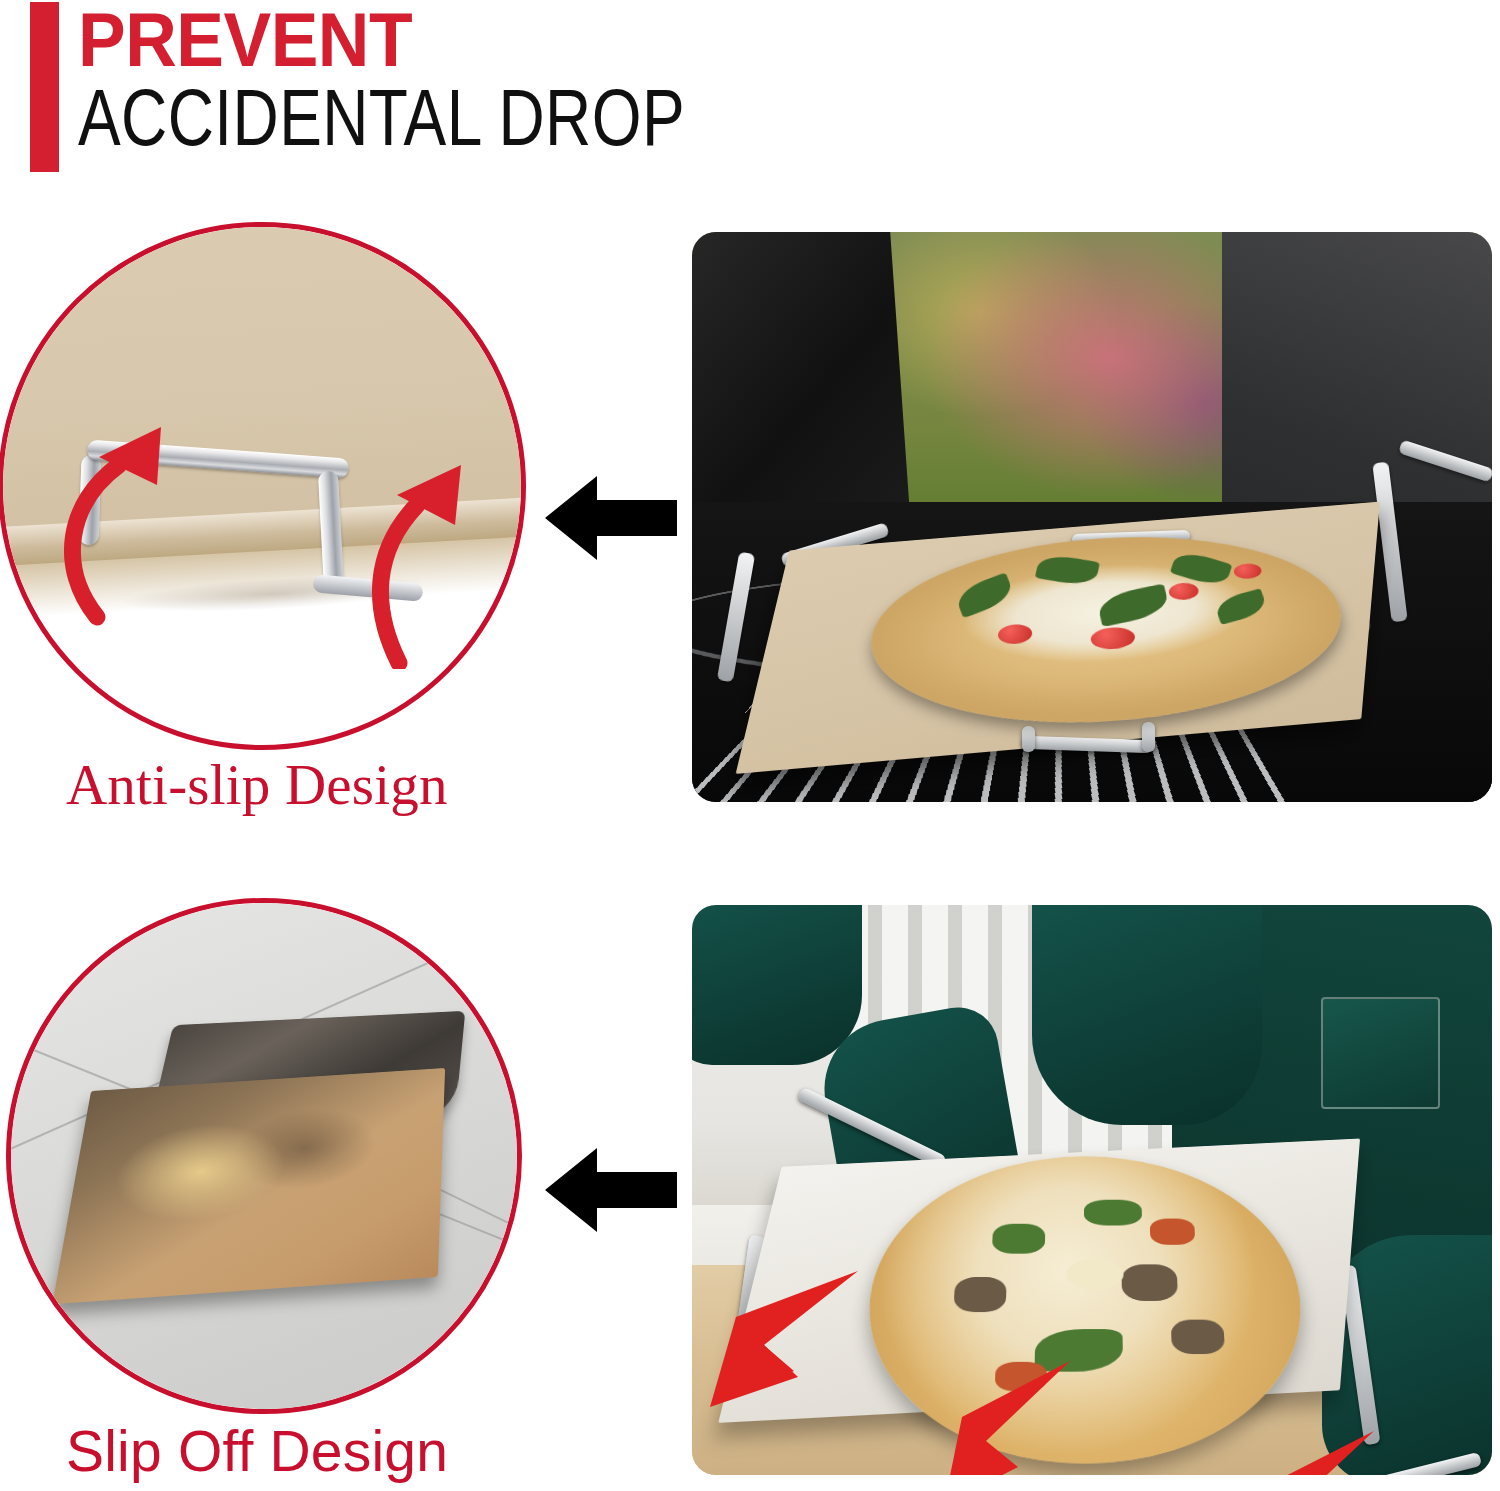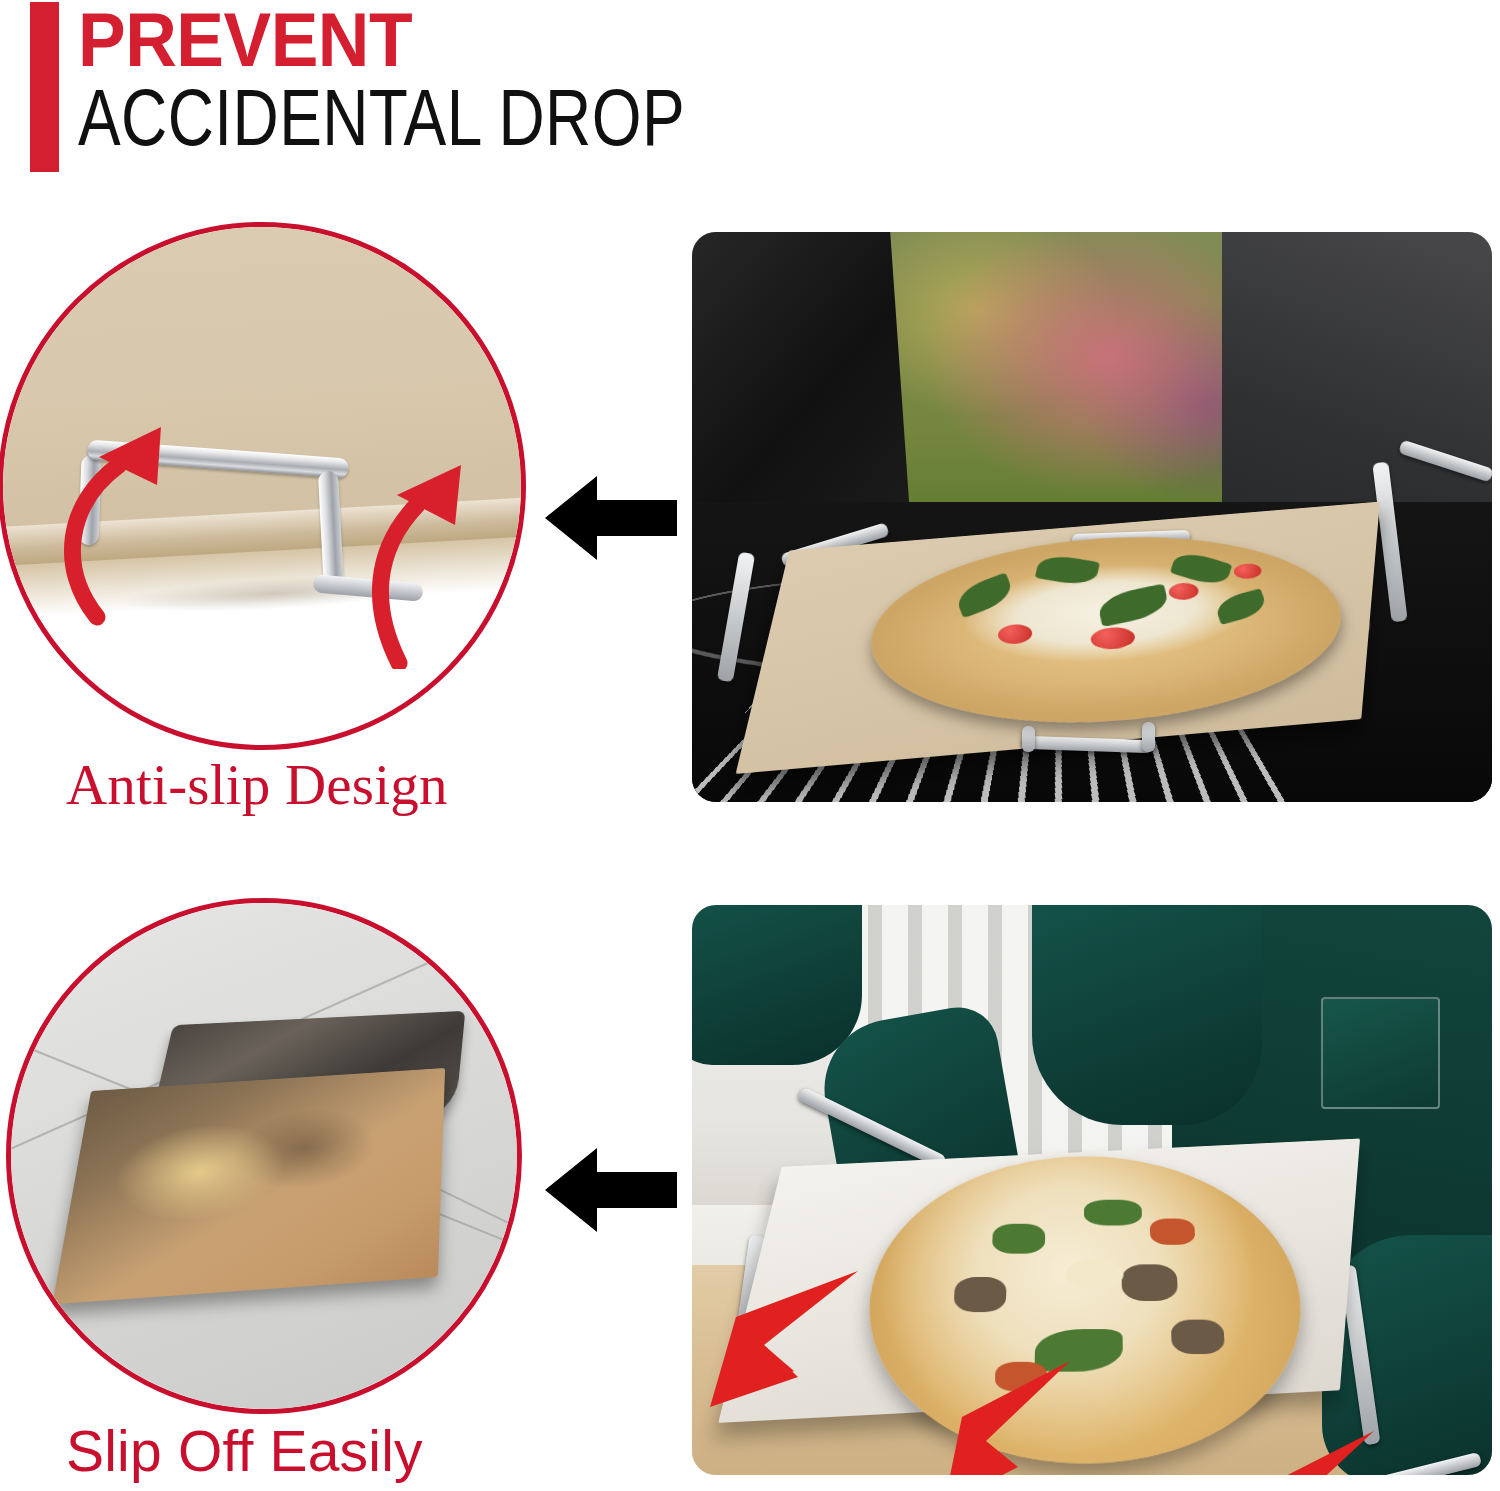--- a/index.html
+++ b/index.html
@@ -448,21 +448,21 @@
     <div class="tile-line" style="left:-40px; top:250px; width:640px; transform:rotate(22deg);"></div>
     <div class="tile-line" style="left:170px; top:-60px; width:640px; transform:rotate(78deg);"></div>
     <div class="tile-line" style="left:200px; top:330px; width:640px; transform:rotate(26deg);"></div>
 
     <div class="peel"></div>
     <div class="peel-handle"></div>
     <div class="dirty-stone"></div>
   </div>
 </div>
 
-<div class="caption" id="caption-bottom">Slip Off Easily</div>
+<div class="caption" id="caption-bottom">Slip Off Design</div>
 
 <svg class="black-arrow" style="left:545px; top:1148px;" viewBox="0 0 132 84">
   <path d="M0 42 L 52 0 L 52 24 L 132 24 L 132 60 L 52 60 L 52 84 Z" fill="#000000"></path>
 </svg>
 
 <div class="photo" id="photo-bottom">
   <div class="p2-bg"></div>
   <div class="p2-rail"></div>
   <div class="p2-table"></div>
   <div class="p2-wood"></div>

